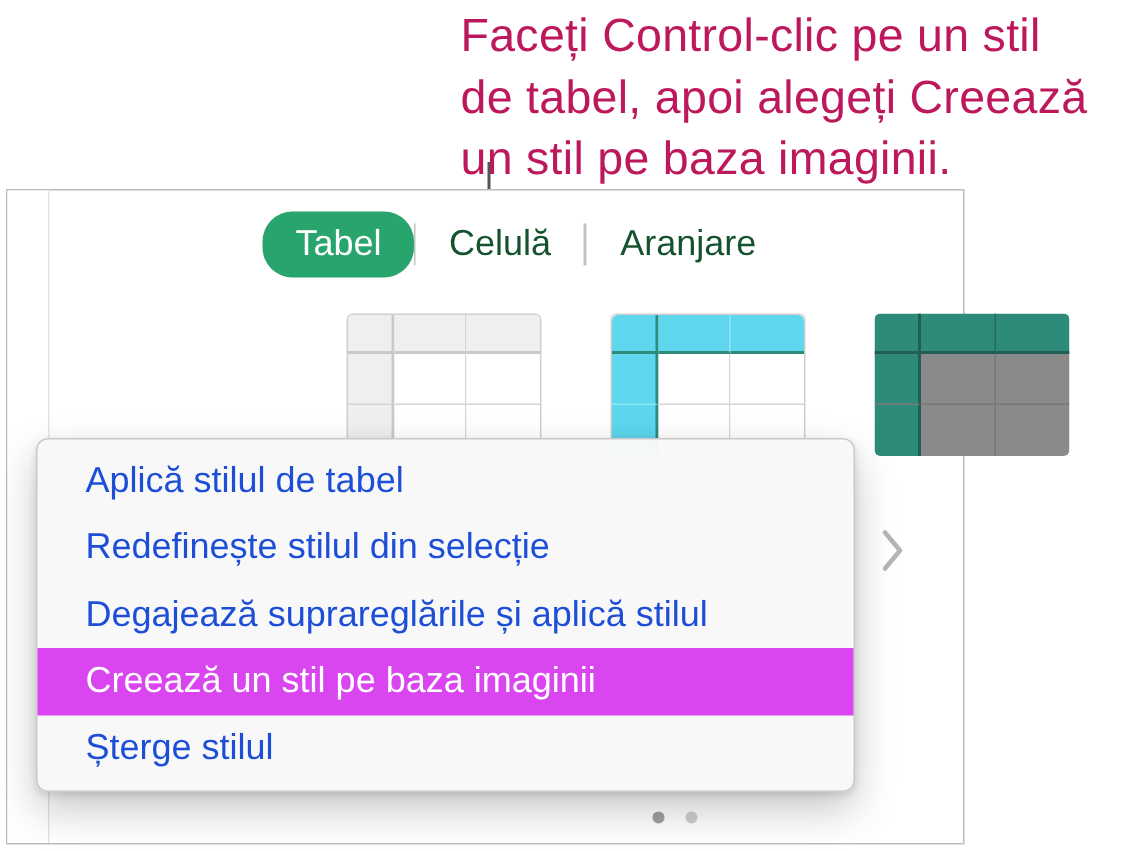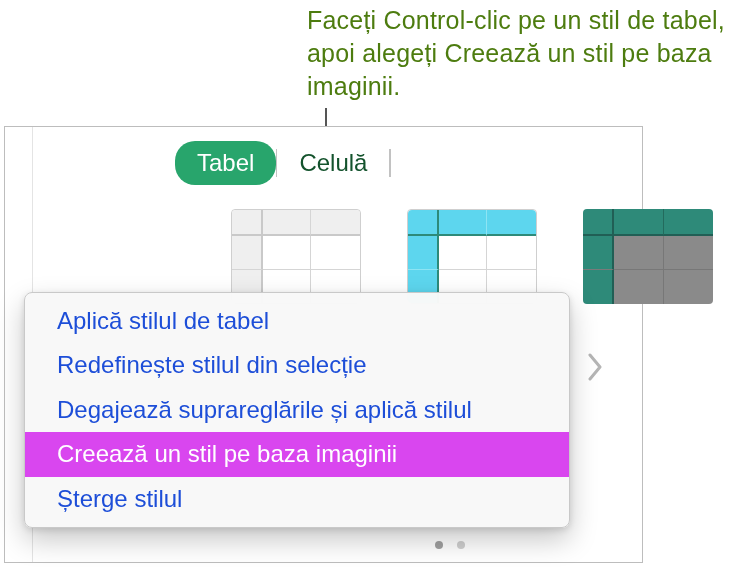--- a/index.html
+++ b/index.html
@@ -5,23 +5,23 @@
   * { box-sizing: border-box; margin: 0; padding: 0; }
   html, body { width: 750px; height: 567px; font-family: -apple-system, "Helvetica Neue", Helvetica, Arial, sans-serif; background: #fff; overflow: hidden; }
 
   .stage { position: relative; width: 750px; height: 567px; }
 
   .callout {
     position: absolute;
     left: 307px;
     top: 4px;
     width: 420px;
-    font-size: 25px;
+    font-size: 31px;
     line-height: 1.32;
-    color: #4d7c0f;
+    color: #be185d;
     font-weight: 400;
     letter-spacing: 0.2px;
   }
   .callout-line {
     position: absolute;
     left: 325px;
     top: 108px;
     width: 1.5px;
     height: 148px;
     background: #555;
@@ -156,20 +156,21 @@
   <div class="panel">
 
     <div class="left-gutter"></div>
 
     <div class="tabs">
       <div class="tab active">Tabel</div>
       <div class="tab-sep"></div>
       <div class="tab">Celulă</div>
       <div class="tab-sep"></div>
       <div class="tab-sep"></div>
+      <div class="tab">Aranjare</div>
     </div>
 
     <div class="styles-area">
 
       <div class="thumb" style="left:56px; top:4px; border:1px solid #cfcfcf;">
         <div class="thumb-inner">
           <div class="cell" style="background:#efefef; border-right:2px solid #c9c9c9; border-bottom:2px solid #c9c9c9;"></div>
           <div class="cell" style="background:#efefef; border-right:1px solid #d5d5d5; border-bottom:2px solid #c9c9c9;"></div>
           <div class="cell" style="background:#efefef; border-bottom:2px solid #c9c9c9;"></div>
           <div class="cell" style="background:#efefef; border-right:2px solid #c9c9c9; border-bottom:1px solid #d5d5d5;"></div>

